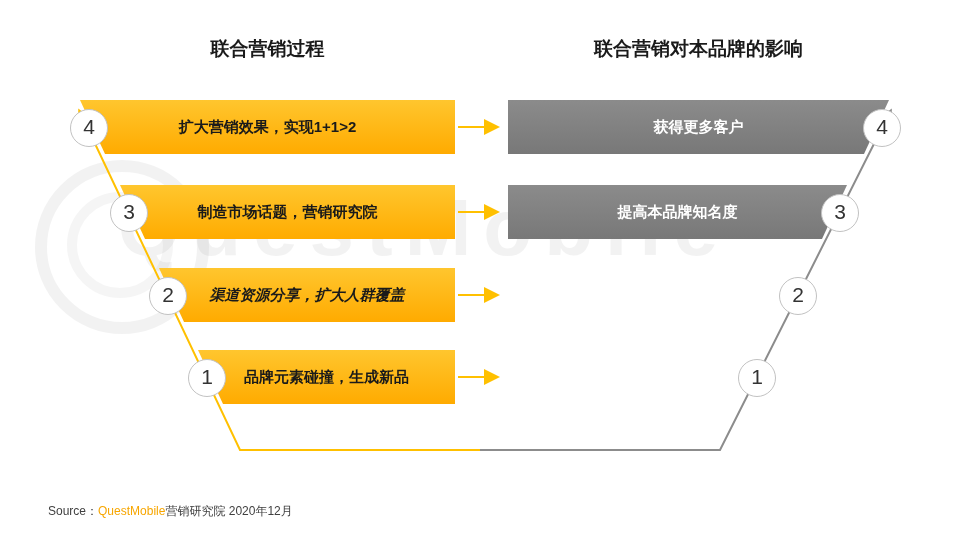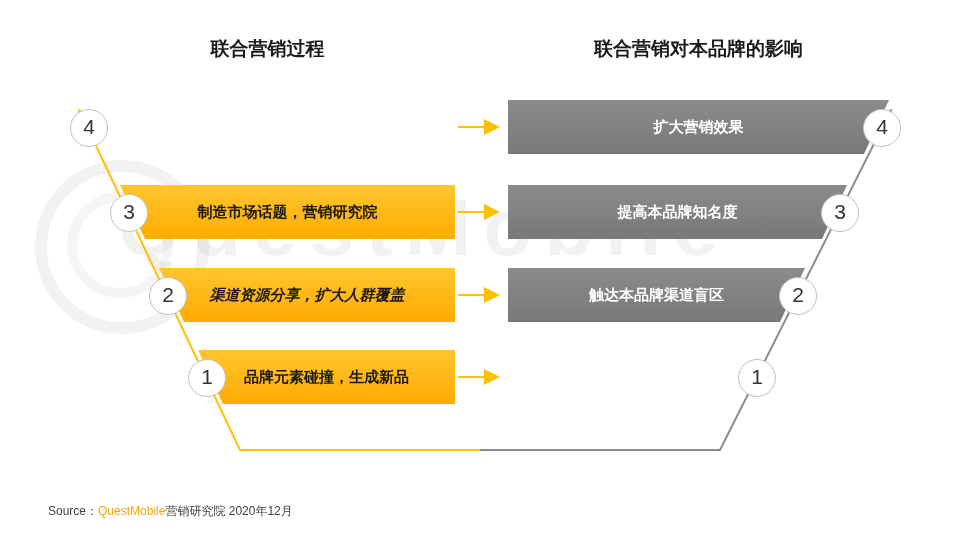--- a/index.html
+++ b/index.html
@@ -74,31 +74,31 @@
       </marker>
     </defs>
     <path d="M480,450 L240,450 L80,112" stroke="#FFC000" stroke-width="2" fill="none" marker-end="url(#ay)"></path>
     <path d="M480,450 L720,450 L890,112" stroke="#8c8c8c" stroke-width="2" fill="none" marker-end="url(#ag)"></path>
     <line x1="458" y1="127" x2="496" y2="127" stroke="#FFC000" stroke-width="2" marker-end="url(#ay)"></line>
     <line x1="458" y1="212" x2="496" y2="212" stroke="#FFC000" stroke-width="2" marker-end="url(#ay)"></line>
     <line x1="458" y1="295" x2="496" y2="295" stroke="#FFC000" stroke-width="2" marker-end="url(#ay)"></line>
     <line x1="458" y1="377" x2="496" y2="377" stroke="#FFC000" stroke-width="2" marker-end="url(#ay)"></line>
   </svg>
 
-  <div class="gbox" style="left:508px;top:100px;width:381px;">扩大营销效果</div>
+  <div class="ybox" style="left:80px;top:100px;width:375px;">扩大营销效果，实现1+1&gt;2</div>
+  <div class="gbox" style="left:508px;top:100px;width:381px;">获得更多客户</div>
   <div class="badge" style="left:70px;top:109px;">4</div>
   <div class="badge" style="left:863px;top:109px;">4</div>
 
   <div class="ybox" style="left:120px;top:185px;width:335px;">制造市场话题，营销研究院</div>
   <div class="gbox" style="left:508px;top:185px;width:339px;font-family:Liberation Mono, monospace;">提高本品牌知名度</div>
   <div class="badge" style="left:110px;top:194px;">3</div>
   <div class="badge" style="left:821px;top:194px;">3</div>
 
   <div class="ybox" style="left:159px;top:268px;width:296px;font-style:italic;">渠道资源分享，扩大人群覆盖</div>
-  <div class="gbox" style="left:508px;top:268px;width:297px;">触达本品牌渠道盲区</div>
   <div class="badge" style="left:149px;top:277px;">2</div>
   <div class="badge" style="left:779px;top:277px;">2</div>
 
   <div class="ybox" style="left:198px;top:350px;width:257px;">品牌元素碰撞，生成新品</div>
   <div class="badge" style="left:188px;top:359px;">1</div>
   <div class="badge" style="left:738px;top:359px;">1</div>
 
   <div class="source">
     <span>Source：</span><span class="brand">QuestMobile</span><span>营销研究院 2020年12月</span>
   </div>

